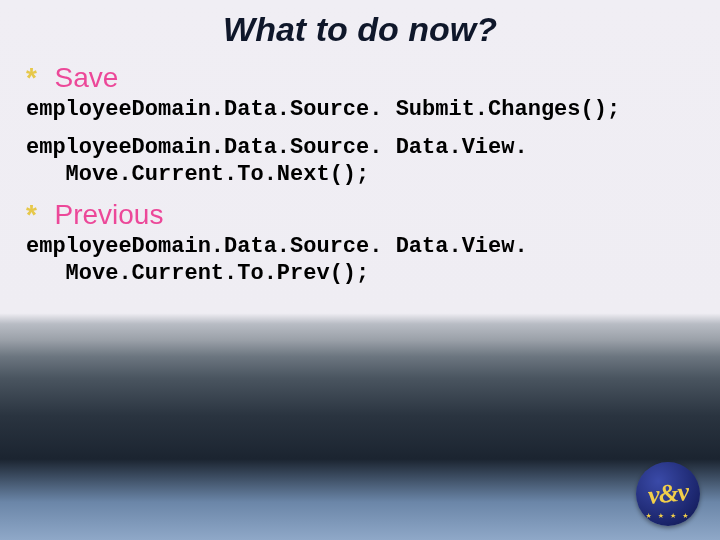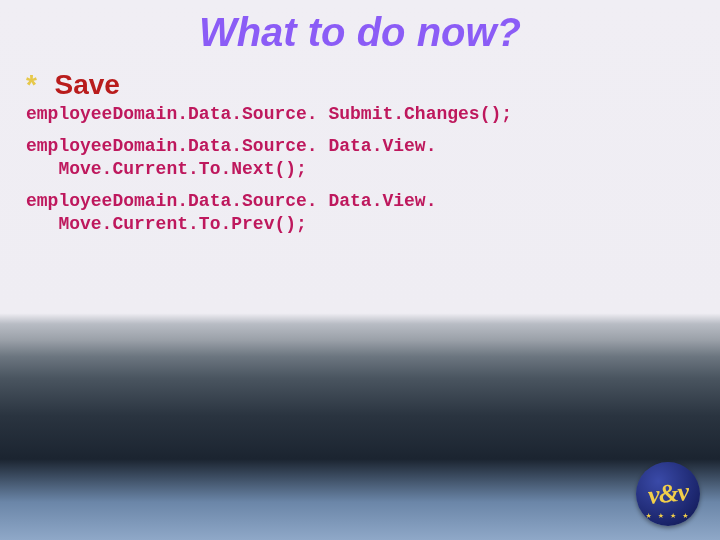--- a/index.html
+++ b/index.html
@@ -14,49 +14,49 @@
         #2a3440 77%, #1b2430 85%,
         #6b86a8 93%, #8fa8c8 100%);
     position:relative;
     overflow:hidden;
     box-sizing:border-box;
   }
   .title{
     text-align:center;
     font-style:italic;
     font-weight:bold;
-    color:#8b5cf6;
-    font-size:40px;
+    color:#0f172a;
+    font-size:34px;
     line-height:1.12;
     padding:10px 0 14px 0;
   }
   .content{
     padding:0 20px 0 26px;
   }
   .item{margin:0 0 2px 0}
   .star{
     color:#e6c84a;
     font-weight:bold;
     font-size:28px;
     display:inline-block;
     width:24px;
     vertical-align:middle;
     line-height:1;
   }
   .h{
     font-size:28px;
-    font-weight:bold;
-    color:#b91c1c;
+    font-weight:normal;
+    color:#ec4899;
     vertical-align:middle;
   }
   .code{
     font-family:"Courier New",Courier,monospace;
     font-weight:bold;
-    color:#be185d;
-    font-size:18px;
+    color:#000000;
+    font-size:22px;
     line-height:1.25;
     margin:2px 0 10px 0;
     white-space:pre;
   }
   .logo{
     position:absolute;
     right:20px;bottom:14px;
     width:64px;height:64px;
     border-radius:50%;
     background:radial-gradient(circle at 35% 30%, #3a4aa8 0%, #1a246a 70%, #0c1240 100%);
@@ -88,20 +88,24 @@
 
   <div class="item">
     <span class="star">*</span>
     <span class="h">Save</span>
   </div>
   <div class="code">employeeDomain.Data.Source. Submit.Changes();</div>
 
   <div class="code">employeeDomain.Data.Source. Data.View.
    Move.Current.To.Next();</div>
 
+  <div class="item">
+    <span class="star">*</span>
+    <span class="h">Previous</span>
+  </div>
   <div class="code">employeeDomain.Data.Source. Data.View.
    Move.Current.To.Prev();</div>
 
 </div>
 
 <div class="logo">
   <span class="logo-text">v&amp;v</span>
   <div class="logo-stars">★ ★ ★ ★</div>
 </div>
 

